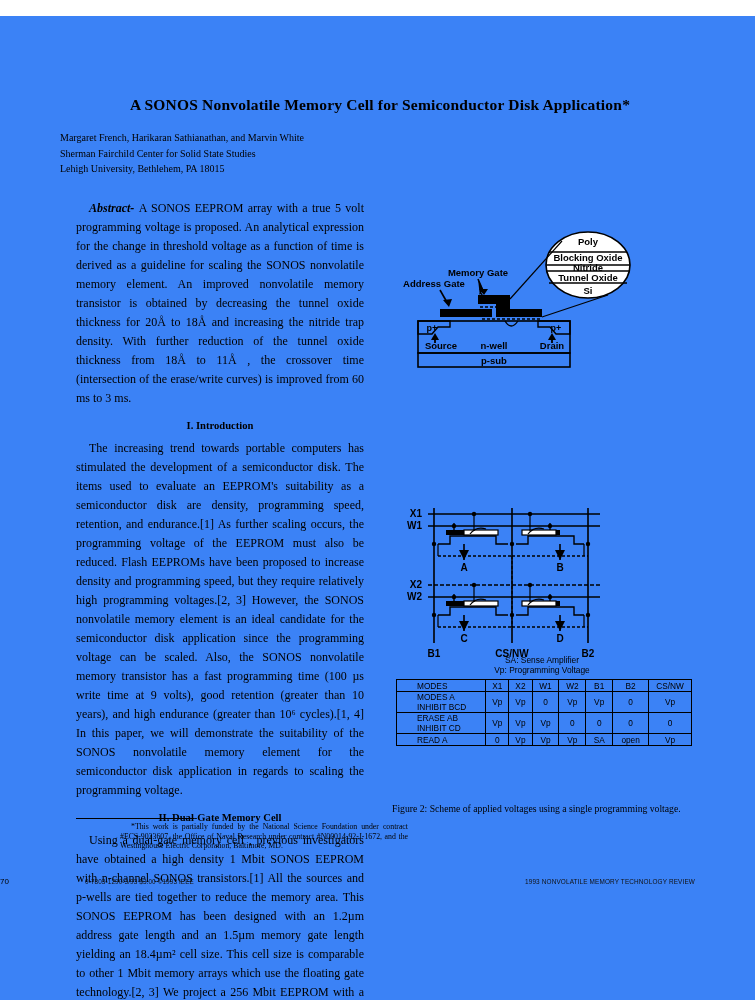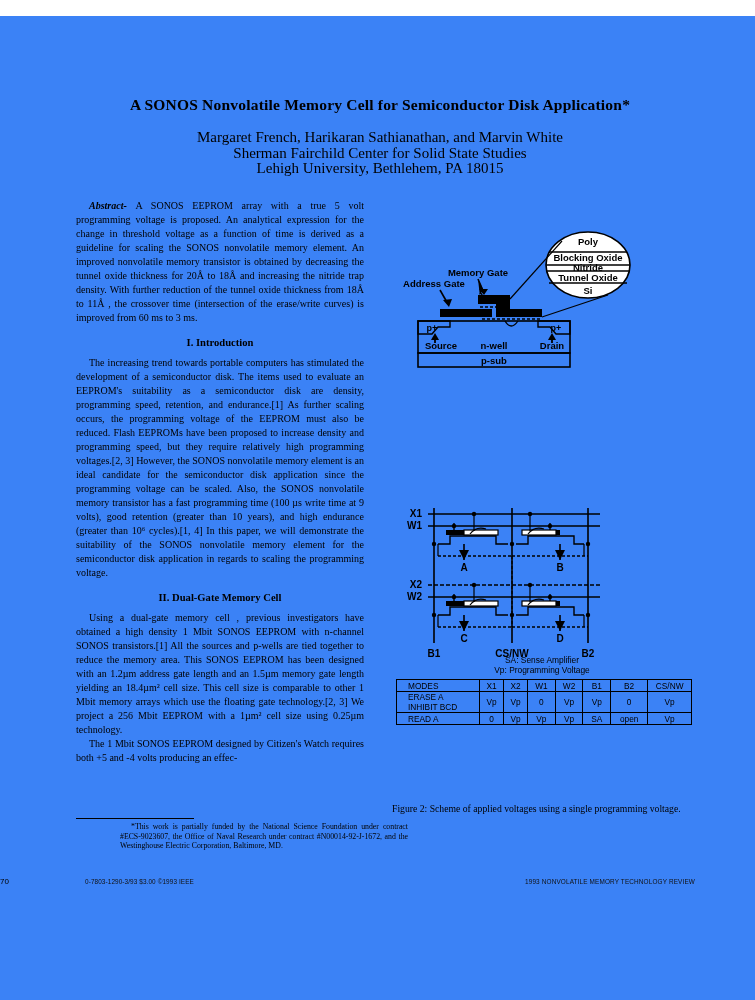--- a/index.html
+++ b/index.html
@@ -30,37 +30,36 @@
     width: 640px;
     text-align: center;
     font-size: 15.5px;
     font-weight: bold;
     letter-spacing: 0.2px;
   }
   .authors {
     position: absolute;
     left: 60px; top: 114px;
     width: 640px;
-    text-align: center;
-    font-size: 15px;
+    font-size: 10px;
     line-height: 15.5px;
   }
   .authors div { white-space: nowrap; }
 
   
   .col-left {
     position: absolute;
     left: 76px; top: 183px;
     width: 288px;
   }
 
   p.body {
     margin: 0 0 0 0;
-    font-size: 10px;
-    line-height: 14px;
+    font-size: 12px;
+    line-height: 19px;
     text-align: justify;
     text-indent: 13px;
     hyphens: auto;
   }
   .abstract-lead {
     font-style: italic;
     font-weight: bold;
   }
   .sec-head {
     font-size: 10.6px;
@@ -154,21 +153,21 @@
   table.modes td, table.modes th {
     border: 1px solid #000;
     padding: 0px 2px;
     text-align: center;
     height: 11px;
     font-weight: normal;
   }
   table.modes th { font-weight: normal; }
   table.modes td.mode-cell, table.modes th.mode-cell {
     text-align: left;
-    padding-left: 11px;
+    padding-left: 20px;
     width: 74px;
   }
   table.modes td.mode-cell .l2 { display: block; }
   table.modes td.narrow, table.modes th.narrow { width: 20px; }
   table.modes td.med, table.modes th.med { width: 24px; }
   table.modes td.wide, table.modes th.wide { width: 34px; }
   table.modes td.csnw, table.modes th.csnw { width: 40px; }
   .fig2-cap {
     position: absolute;
     left: 392px; top: 787px;
@@ -372,30 +371,43 @@
           <th class="med">W1</th>
           <th class="med">W2</th>
           <th class="med">B1</th>
           <th class="wide">B2</th>
           <th class="csnw">CS/NW</th>
         </tr>
       </thead>
       <tbody>
         <tr>
           <td class="mode-cell">
-            <span class="l2">ERASE A</span>
+            <span class="l2">MODES A</span>
             <span class="l2">INHIBIT BCD</span>
           </td>
           <td class="narrow">Vp</td>
           <td class="narrow">Vp</td>
           <td class="med">0</td>
           <td class="med">Vp</td>
           <td class="med">Vp</td>
           <td class="wide">0</td>
           <td class="csnw">Vp</td>
+        </tr>
+        <tr>
+          <td class="mode-cell">
+            <span class="l2">ERASE AB</span>
+            <span class="l2">INHIBIT CD</span>
+          </td>
+          <td class="narrow">Vp</td>
+          <td class="narrow">Vp</td>
+          <td class="med">Vp</td>
+          <td class="med">0</td>
+          <td class="med">0</td>
+          <td class="wide">0</td>
+          <td class="csnw">0</td>
         </tr>
         <tr>
           <td class="mode-cell">
             <span class="l2">READ A</span>
           </td>
           <td class="narrow">0</td>
           <td class="narrow">Vp</td>
           <td class="med">Vp</td>
           <td class="med">Vp</td>
           <td class="med">SA</td>

